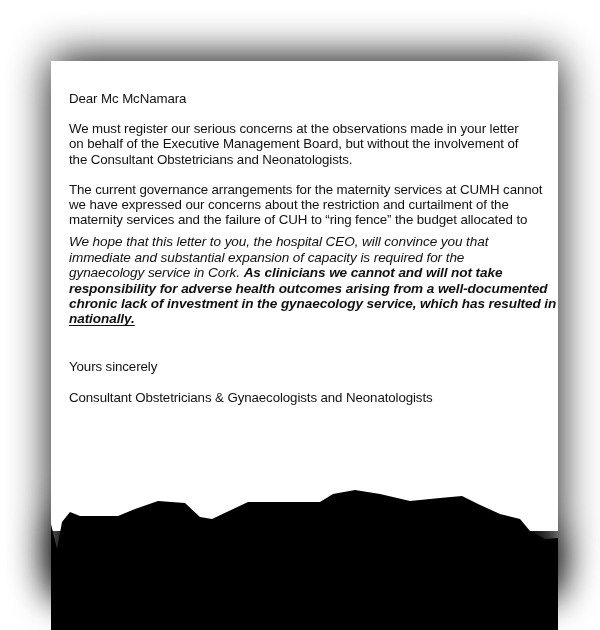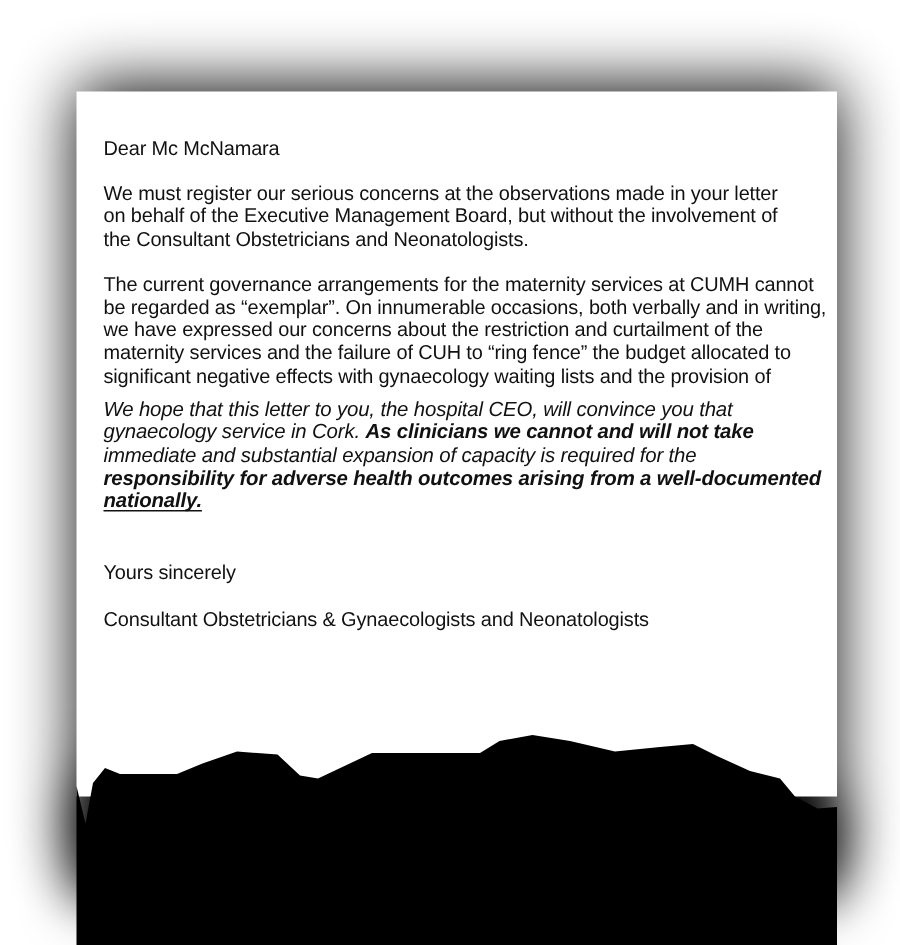--- a/index.html
+++ b/index.html
@@ -101,31 +101,30 @@
     <p class="salutation">Dear Mc McNamara</p>
 
     <p class="para1">
       <span class="line">We must register our serious concerns at the observations made in your letter</span>
       <span class="line">on behalf of the Executive Management Board, but without the involvement of</span>
       <span class="line">the Consultant Obstetricians and Neonatologists.</span>
     </p>
 
     <p class="para2">
       <span class="line">The current governance arrangements for the maternity services at CUMH cannot</span>
-      <span class="line">be regarded as “exemplar”. On innumerable occasions, both verbally and in writing,</span>
       <span class="line">we have expressed our concerns about the restriction and curtailment of the</span>
       <span class="line">maternity services and the failure of CUH to “ring fence” the budget allocated to</span>
-      <span class="line">significant negative effects with gynaecology waiting lists and the provision of</span>
     </p>
 
     <p class="para3">
       <span class="line">We hope that this letter to you, the hospital CEO, will convince you that</span>
+      <span class="line">immediate and substantial expansion of capacity is required for the</span>
       <span class="line"><span>gynaecology service in Cork. </span><span class="bold">As clinicians we cannot and will not take</span></span>
-      <span class="line">immediate and substantial expansion of capacity is required for the</span>
       <span class="line bold">responsibility for adverse health outcomes arising from a well-documented</span>
+      <span class="line bold">chronic lack of investment in the gynaecology service, which has resulted in</span>
       <span class="line bold"><span class="underline">nationally.</span></span>
     </p>
 
     <p class="closing">Yours sincerely</p>
 
     <p>
       <span class="line">Consultant Obstetricians &amp; Gynaecologists and Neonatologists</span>
     </p>
   </div>
 </div>

